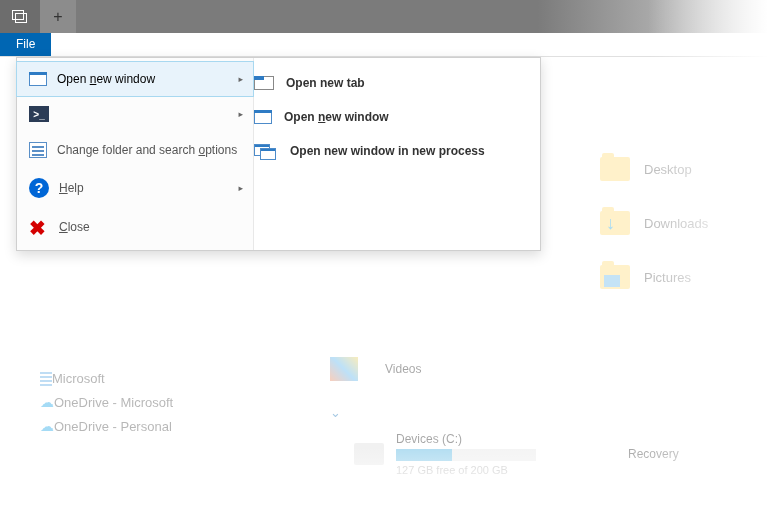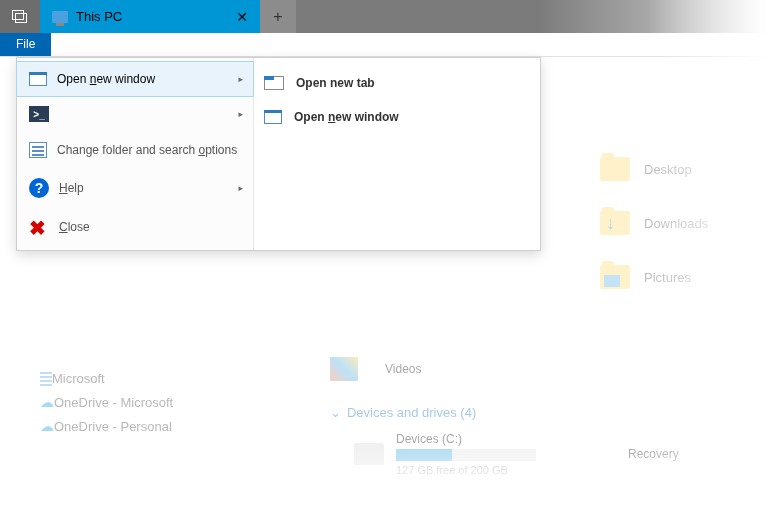--- a/index.html
+++ b/index.html
@@ -18,21 +18,21 @@
   .file-tab { background:#0066b3; color:#fff; padding:4px 16px; font-size:12px; }
   
   
   .menu-panel { position:absolute; top:57px; left:16px; width:525px; background:#fcfcfc; border:1px solid #cfcfcf; box-shadow:0 4px 12px rgba(0,0,0,0.15); display:flex; }
   .menu-left { width:237px; border-right:1px solid #e8e8e8; padding:4px 0; }
   .menu-right { flex:1; padding:8px 0; background:#fff; }
   .menu-item { display:flex; align-items:center; padding:10px 12px; gap:10px; color:#555; position:relative; }
   .menu-item.hovered { background:#e8f3fb; color:#000; border:1px solid #a8d8f0; margin:-1px; }
   .menu-item.disabled { color:#999; }
   .menu-arrow { position:absolute; right:10px; color:#666; font-size:9px; }
-  .submenu-item { display:flex; align-items:flex-start; padding:10px 10px; gap:12px; font-weight:600; color:#333; }
+  .submenu-item { display:flex; align-items:flex-start; padding:10px 0; gap:12px; font-weight:600; color:#333; }
   .micon { width:20px; height:18px; flex-shrink:0; }
   
   
   .bg { position:absolute; top:57px; left:0; right:0; bottom:0; padding:10px 20px; opacity:0.35; z-index:-1; }
   .sidebar { position:absolute; left:40px; top:310px; width:180px; }
   .sidebar-item { display:flex; align-items:flex-end; gap:0; padding:4px 0; color:#333; font-size:13px;}
   .content { position:absolute; left:330px; top:300px; }
   .folders { position:absolute; left:600px; top:100px; }
   .folder-row { display:flex; align-items:center; gap:14px; margin-bottom:30px; font-size:13px; color:#444; }
   .section-hdr { color:#0066b3; font-size:13px; display:flex; align-items:center; gap:6px; }
@@ -84,25 +84,20 @@
 </head>
 <body>
 
 <div class="titlebar">
   <div class="sys-btn">
     <span class="ic-cascade">
         <span></span>
         <span></span>
       </span>
   </div>
-  <div class="tab">
-    <span class="ic-pc"></span>
-    <span class="tab-title">This PC</span>
-    <span class="tab-close">✕</span>
-  </div>
   <div class="newtab">+</div>
 </div>
 
 <div class="ribbon-tabs">
   <div class="file-tab">File</div>
 </div>
 
 <div class="bg">
   <div class="folders">
     <div class="folder-row">
@@ -133,21 +128,20 @@
     </div>
   </div>
   <div class="content">
     <div style="display:flex;align-items:center;gap:27px;">
       <span style="width:28px;height:24px;background:linear-gradient(45deg,#e74,#4ae,#ec4);"></span>
       <span>Videos</span>
     </div>
     <div style="margin-top:24px;">
       <div class="section-hdr">
         <span>⌄</span>
-        <span>Devices and drives (4)</span>
       </div>
       <div class="drive" style="display:flex;gap:12px;align-items:center;">
         <span class="ic-disk"></span>
         <div>
           <div>Devices (C:)</div>
           <div style="width:140px;height:12px;background:#e0e0e0;margin:3px 0;">
               <div style="width:40%;height:100%;background:#26a0da;"></div>
             </div>
           <div style="color:#777;font-size:11px;">127 GB free of 200 GB</div>
         </div>
@@ -184,17 +178,24 @@
   </div>
   <div class="menu-right">
     <div class="submenu-item">
       <span class="micon ic-tab"></span>
       <span>Open new tab</span>
     </div>
     <div class="submenu-item">
       <span class="micon ic-windows"></span>
       <span>Open <u>n</u>ew window</span>
     </div>
+    <div class="submenu-item">
+      <span class="micon ic-winproc">
+          <span></span>
+          <span></span>
+        </span>
+      <span>Open new window in new process</span>
+    </div>
   </div>
 </div>
 
 <div class="fade-right"></div>
 <div class="fade-bottom"></div>
 
 </body></html>

